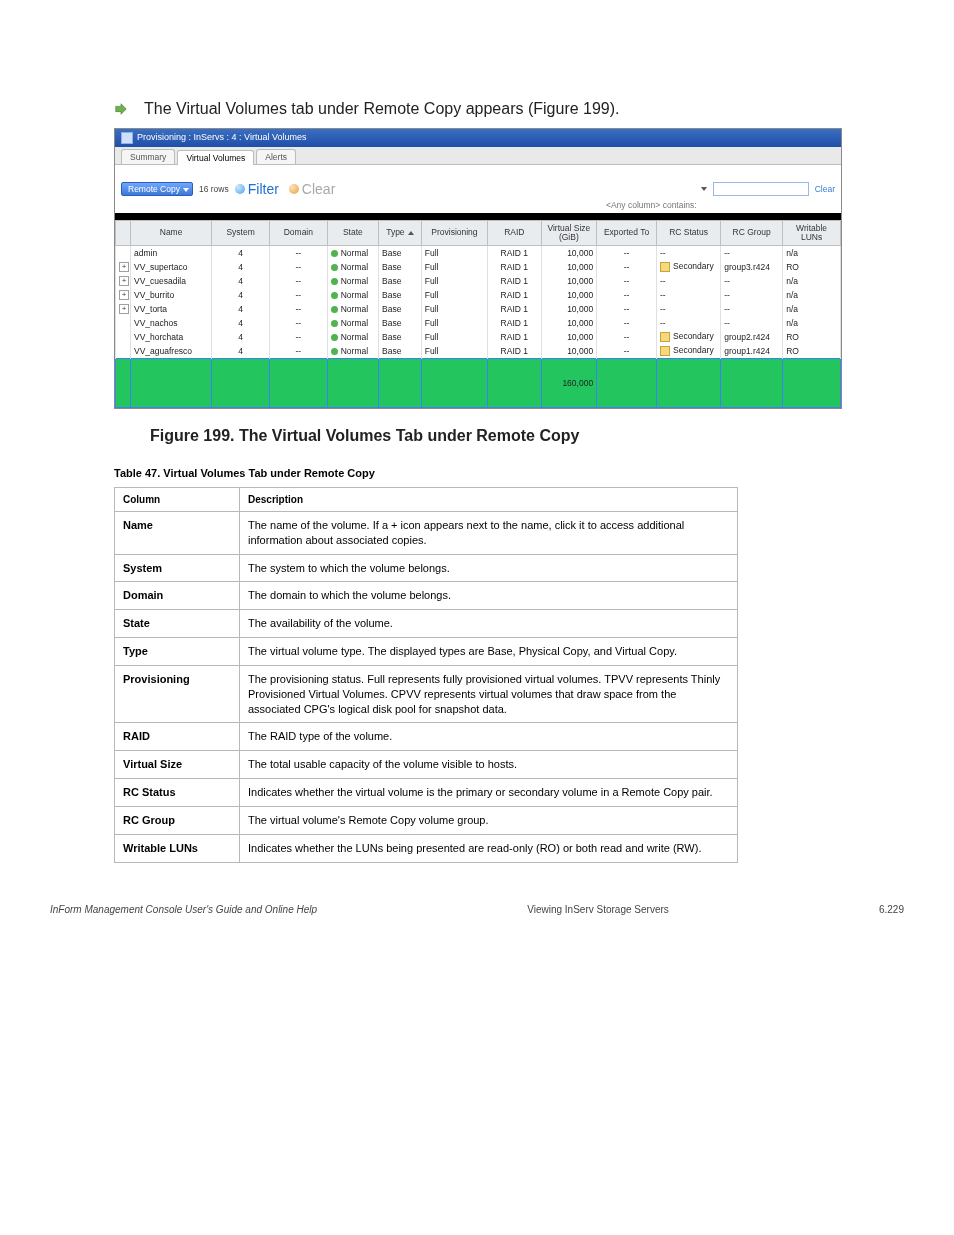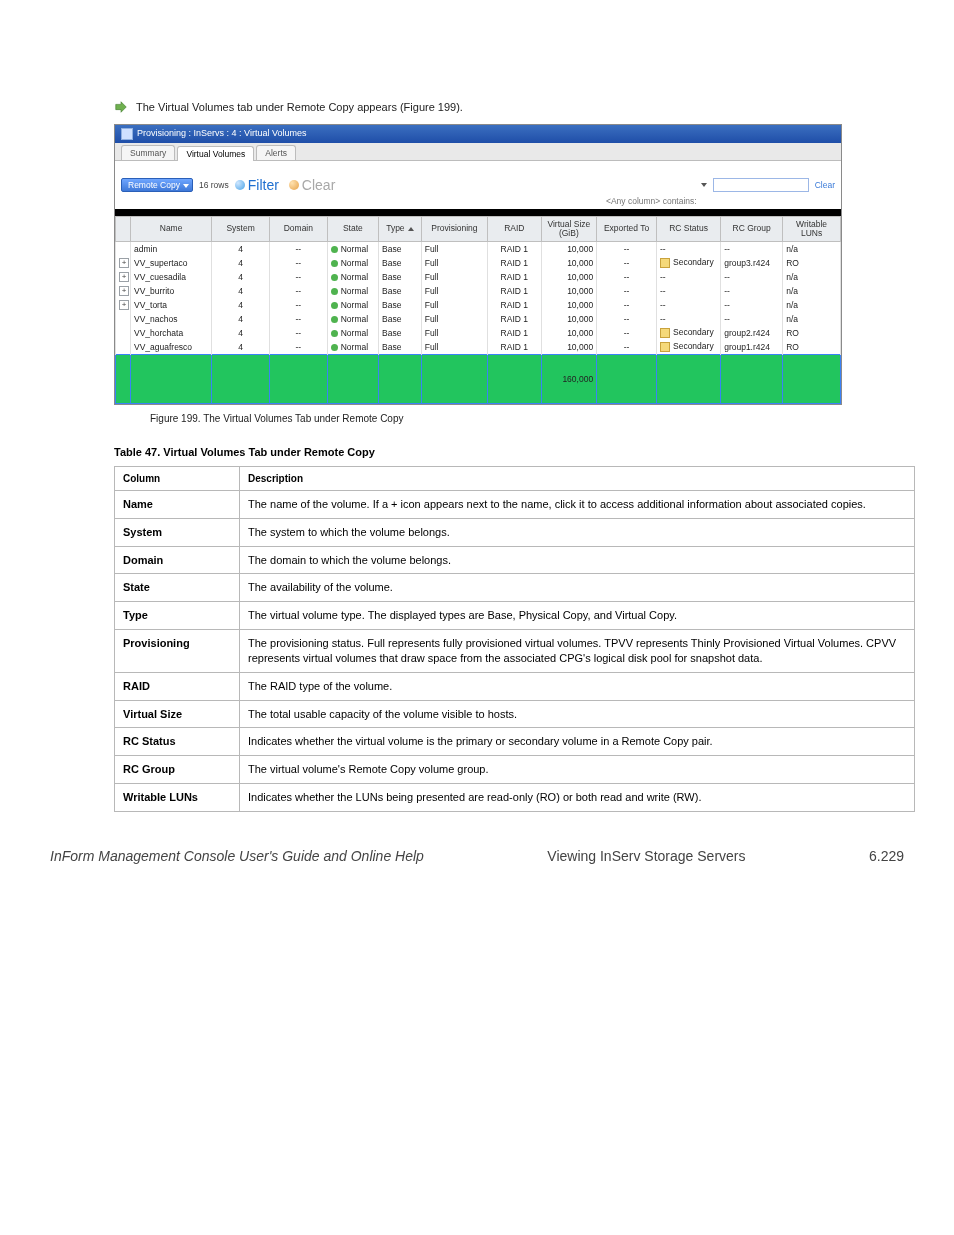--- a/index.html
+++ b/index.html
@@ -1,19 +1,19 @@
 <!DOCTYPE html>
 <html><head>
 <meta charset="utf-8">
 <style>
   html,body{margin:0;padding:0;font-family:Arial,Helvetica,sans-serif;background:#fff;color:#000;}
   .page{width:954px;margin:0 auto;position:relative;box-sizing:border-box;padding:40px 50px 80px 50px;}
   .arrow-row{display:flex;align-items:center;margin:60px 0 10px 64px;}
   .arrow{width:14px;height:14px;margin-right:8px;}
-  .intro{font-size:11px;margin-left:0;color:#222;}
+  .intro{font-size:16px;margin-left:8px;color:#222;}
   .screenshot{margin:10px 0 8px 64px;width:726px;border:1px solid #8a8a8a;font-size:8.5px;color:#222;background:#fff;}
   .ss-titlebar{background:linear-gradient(#3b6fc0,#1f4ea8);color:#fff;font-weight:normal;padding:3px 6px;font-size:9px;display:flex;}
   .ss-titlebar .win-icon{width:10px;height:10px;background:#cfe0ff;margin-right:4px;border:1px solid #90b0e0;}
   .ss-tabs{display:flex;align-items:flex-end;background:#e9e9e9;padding:2px 22px 0 6px;border-bottom:1px solid #bcbcbc;}
   .ss-tab{font-size:8.5px;padding:2px 8px;border:1px solid #bcbcbc;border-bottom:none;margin-right:2px;background:#f5f5f5;color:#555;border-top-left-radius:3px;border-top-right-radius:3px;cursor:default;}
   .ss-tab.active{background:#fff;font-weight:normal;color:#000;position:relative;top:1px;}
   .ss-toolbar{display:flex;align-items:center;padding:3px 6px;background:#fff;border-bottom:7px solid #000000;}
   .rc-btn{background:linear-gradient(#6fa6ff,#3e78d8);color:#fff;border:1px solid #2a5fb8;border-radius:2px;font-size:8.5px;padding:1px 12px 1px 6px;position:relative;margin-right:6px;}
   .rc-btn::after{content:"";position:absolute;right:3px;top:5px;border-left:3px solid transparent;border-right:3px solid transparent;border-top:4px solid #fff;}
   .row-count{font-size:8.5px;color:#444;margin-right:6px;}
@@ -34,27 +34,27 @@
   .grid th.sorted .sort{display:inline-block;margin-left:3px;border-left:3px solid transparent;border-right:3px solid transparent;border-bottom:4px solid #555;}
   .grid td{border-left:1px solid #e0e0e0;border-right:1px solid #e0e0e0;font-size:8.5px;padding:1px 3px;white-space:nowrap;overflow:hidden;text-overflow:ellipsis;height:12px;}
   .grid tbody tr{background:#fff;}
   .exp-cell{width:12px;text-align:center;color:#666;}
   .exp-box{display:inline-block;width:8px;height:8px;border:1px solid #9aa0a6;line-height:7px;font-size:8px;text-align:center;color:#444;background:#fff;}
   .dot-normal{display:inline-block;width:7px;height:7px;border-radius:50%;background:#4fb34f;margin-right:3px;vertical-align:middle;}
   .num{text-align:right;}
   .ctr{text-align:center;}
   .rc-icon{display:inline-block;width:8px;height:8px;background:#f5d97a;border:1px solid #c9a23c;margin-right:3px;vertical-align:middle;}
   .grid tfoot td{background:#22c55e;border:1px solid #3b82f6;font-size:8.5px;padding:18px 3px;}
-  .caption{font-size:10px;font-weight:normal;margin:8px 0 14px 100px;color:#222;}
-  .column-table{width:801px;margin-left:64px;border-collapse:collapse;font-size:11px;}
+  .caption{font-size:16px;font-weight:bold;margin:18px 0 14px 100px;color:#222;}
+  .column-table{width:624px;margin-left:64px;border-collapse:collapse;font-size:11px;}
   .column-table th{background:#fff;border:1px solid #b8b8b8;padding:6px 8px;text-align:left;font-weight:bold;font-size:10px;}
   .column-table td{border:1px solid #b8b8b8;padding:6px 8px;vertical-align:top;line-height:1.35;}
   .column-table td.col-name{font-weight:bold;width:108px;}
   .column-table caption{caption-side:top;text-align:left;font-weight:bold;font-size:11px;padding:8px 0;}
-  .footer{position:absolute;bottom:28px;left:0;right:0;display:flex;justify-content:space-between;padding:0 50px;font-size:14px;color:#444;}
+  .footer{position:absolute;bottom:28px;left:0;right:0;display:flex;justify-content:space-between;padding:0 50px;font-size:10px;color:#444;}
   .footer .ftitle{font-style:italic;}
 </style>
 </head>
 <body>
 
 <div class="page">
 
   <div class="arrow-row">
     <svg class="arrow" viewBox="0 0 16 16">
       <polygon points="2,5 8,5 8,2 14,8 8,14 8,11 2,11" fill="#6fb04f" stroke="#3e7a2c" stroke-width="0.7"></polygon>

